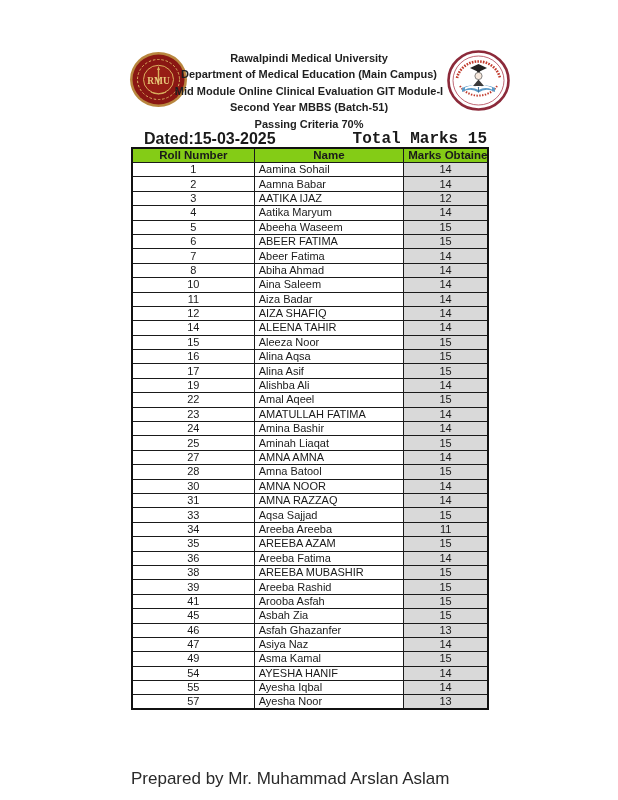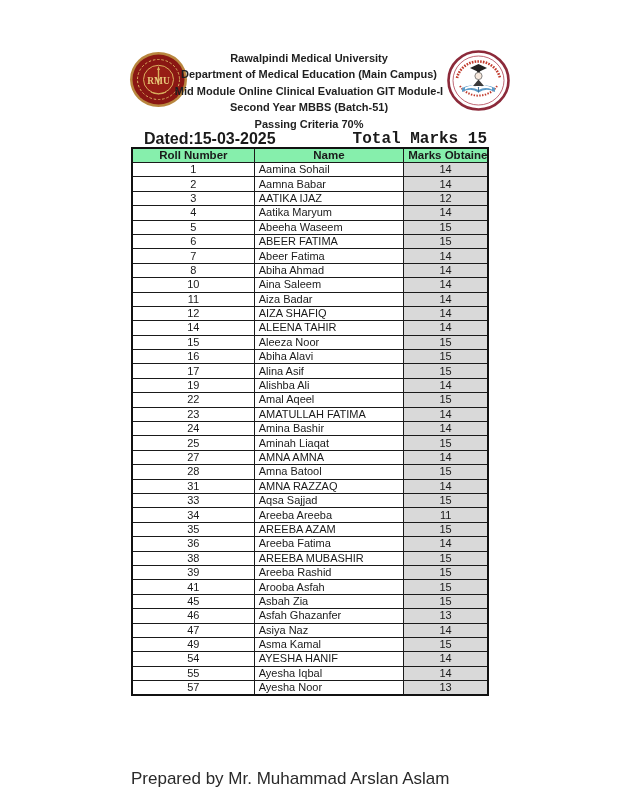--- a/index.html
+++ b/index.html
@@ -51,21 +51,21 @@
     overflow: hidden;
     white-space: nowrap;
   }
   table.results { border: 2px solid #111; }
   th.col-roll, td.col-roll { width: 116px; text-align: center; }
   th.col-name, td.col-name { width: 142px; text-align: left; }
   th.col-marks, td.col-marks { width: 80px; text-align: center; }
   table.results th {
     font-weight: bold;
     font-size: 11.5px;
-    background: #86efac;
+    background: #84cc16;
     text-align: center;
   }
   td.col-marks { background: #d9d9d9; }
 
   
   .footer {
     position: absolute; top: 769px; left: 131px;
     font-size: 17px; color: #2a2a2a;
   }
 </style>
@@ -190,21 +190,21 @@
           <td class="col-name">ALEENA TAHIR</td>
           <td class="col-marks">14</td>
         </tr>
         <tr>
           <td class="col-roll">15</td>
           <td class="col-name">Aleeza Noor</td>
           <td class="col-marks">15</td>
         </tr>
         <tr>
           <td class="col-roll">16</td>
-          <td class="col-name">Abiha Alavi</td>
+          <td class="col-name">Alina Aqsa</td>
           <td class="col-marks">15</td>
         </tr>
         <tr>
           <td class="col-roll">17</td>
           <td class="col-name">Alina Asif</td>
           <td class="col-marks">15</td>
         </tr>
         <tr>
           <td class="col-roll">19</td>
           <td class="col-name">Alishba Ali</td>
@@ -232,20 +232,25 @@
         </tr>
         <tr>
           <td class="col-roll">27</td>
           <td class="col-name">AMNA AMNA</td>
           <td class="col-marks">14</td>
         </tr>
         <tr>
           <td class="col-roll">28</td>
           <td class="col-name">Amna Batool</td>
           <td class="col-marks">15</td>
+        </tr>
+        <tr>
+          <td class="col-roll">30</td>
+          <td class="col-name">AMNA NOOR</td>
+          <td class="col-marks">14</td>
         </tr>
         <tr>
           <td class="col-roll">31</td>
           <td class="col-name">AMNA RAZZAQ</td>
           <td class="col-marks">14</td>
         </tr>
         <tr>
           <td class="col-roll">33</td>
           <td class="col-name">Aqsa Sajjad</td>
           <td class="col-marks">15</td>

